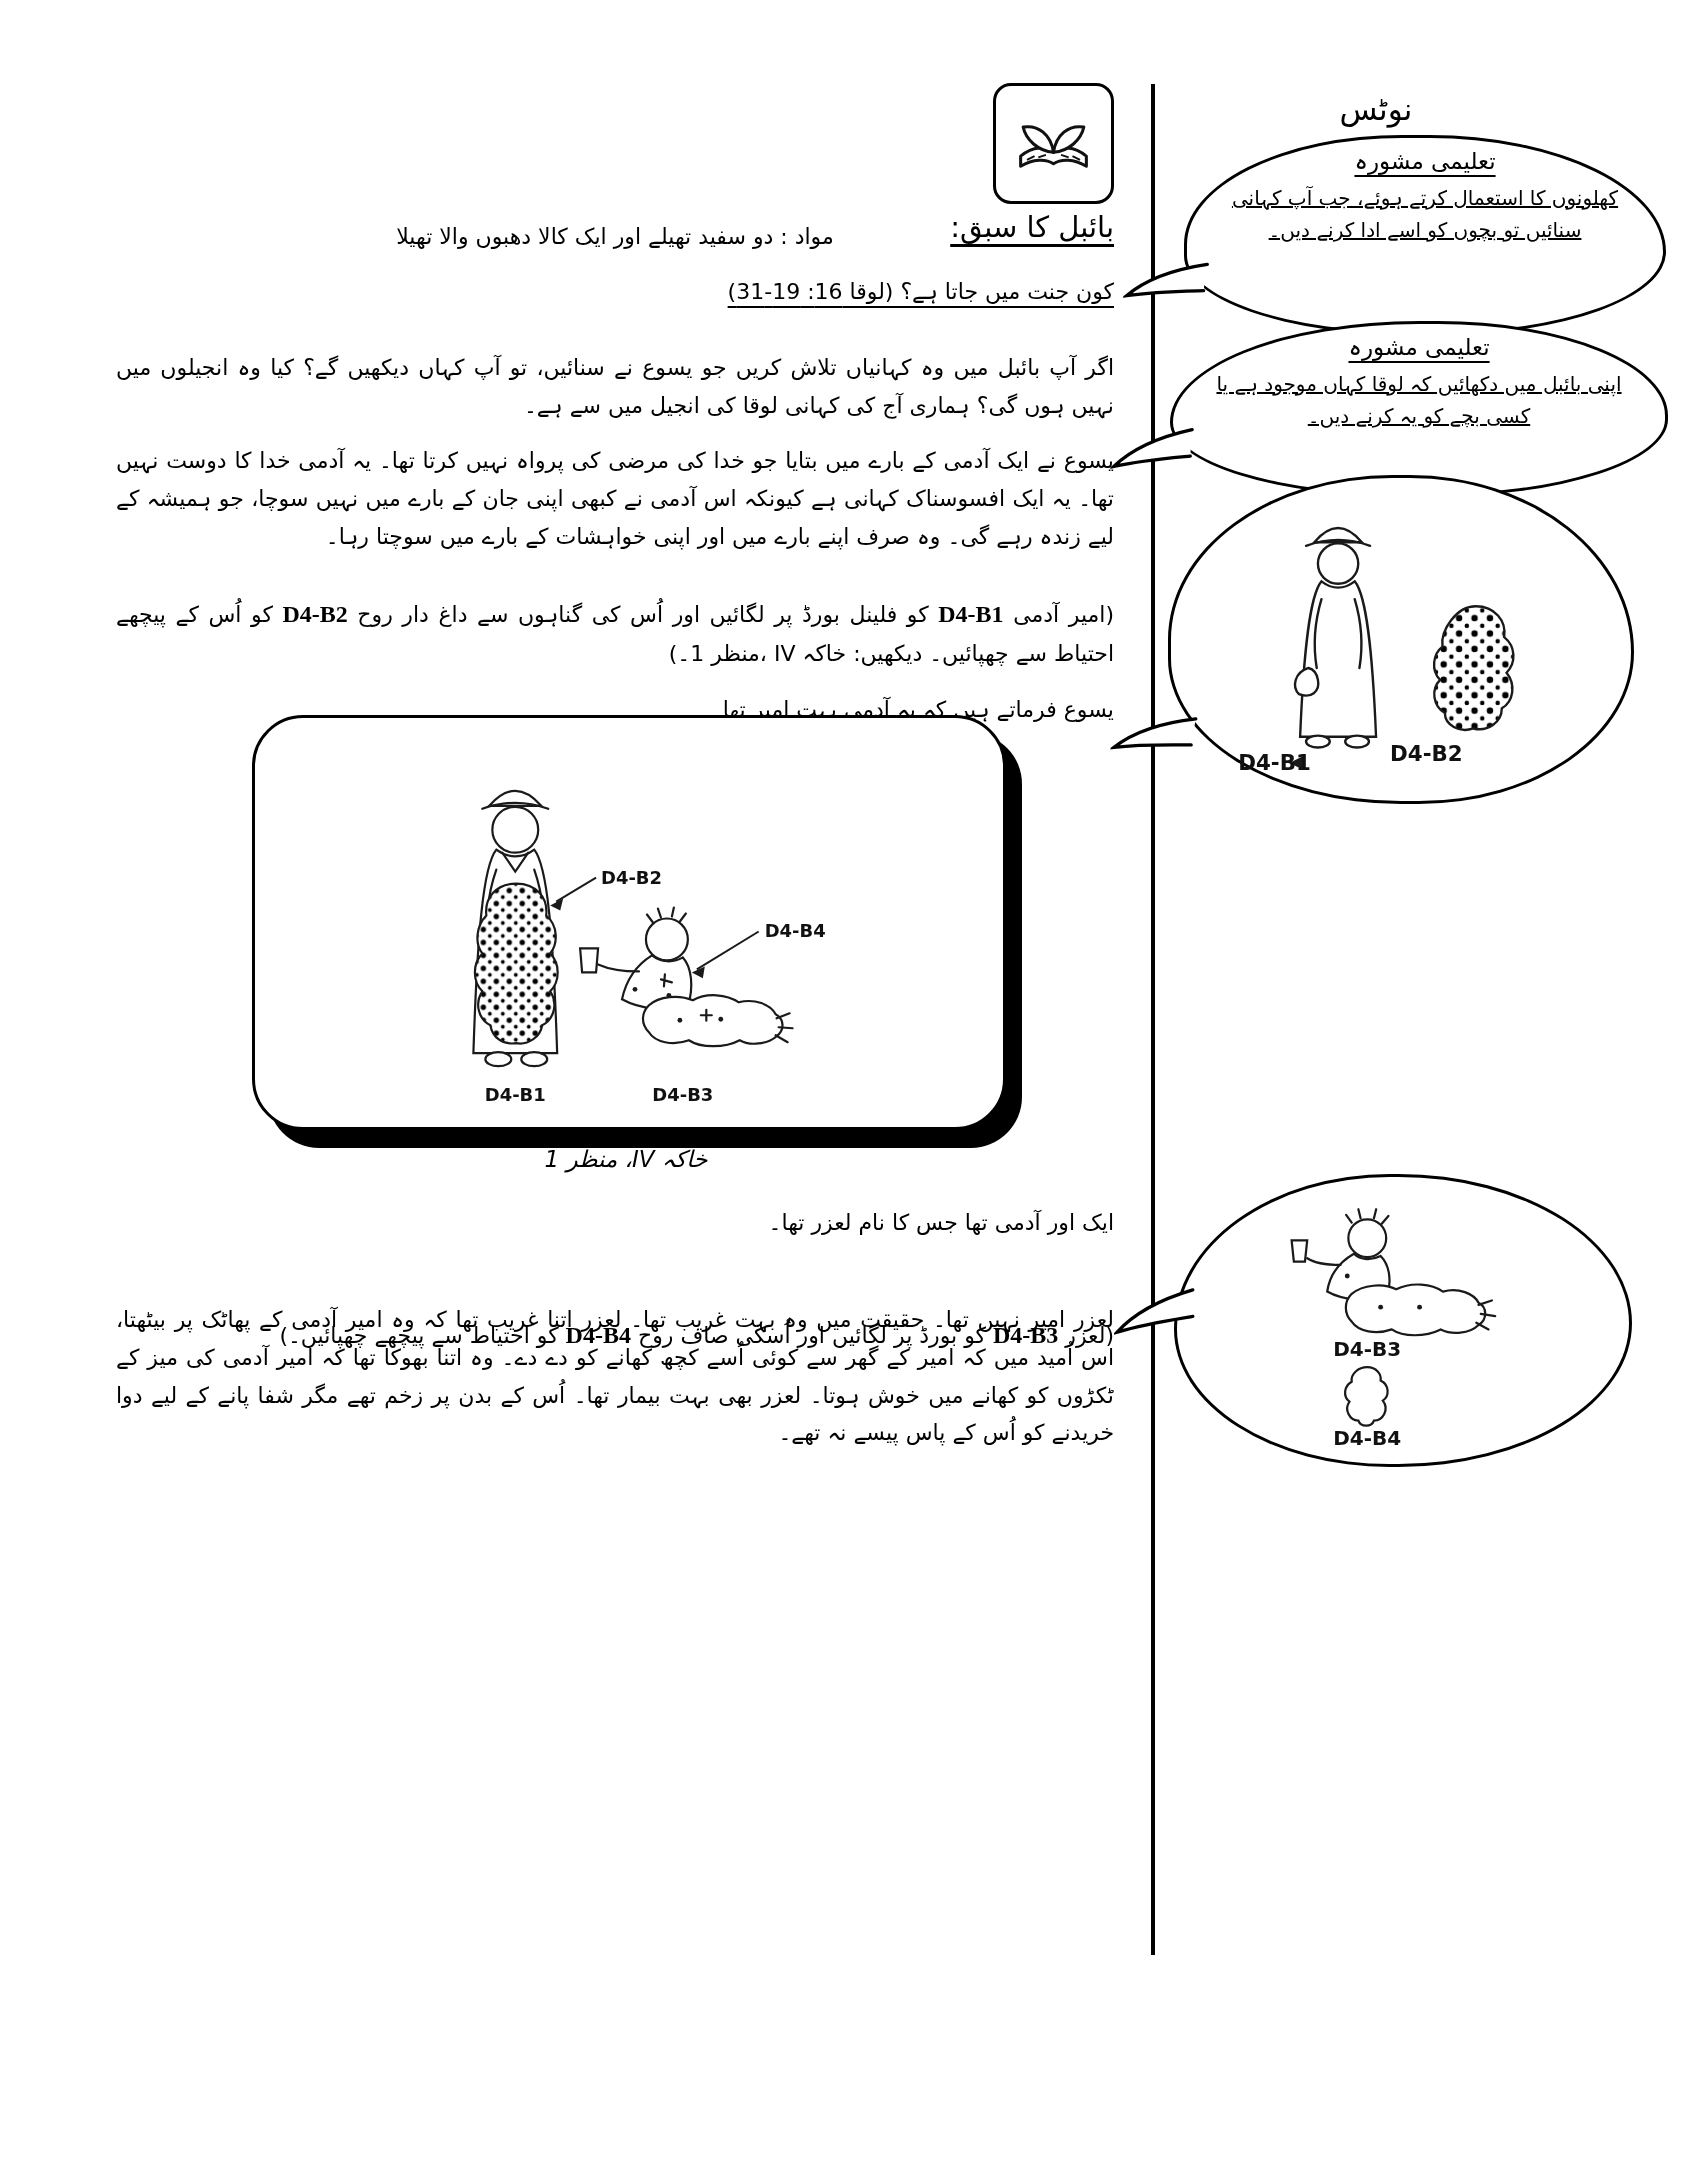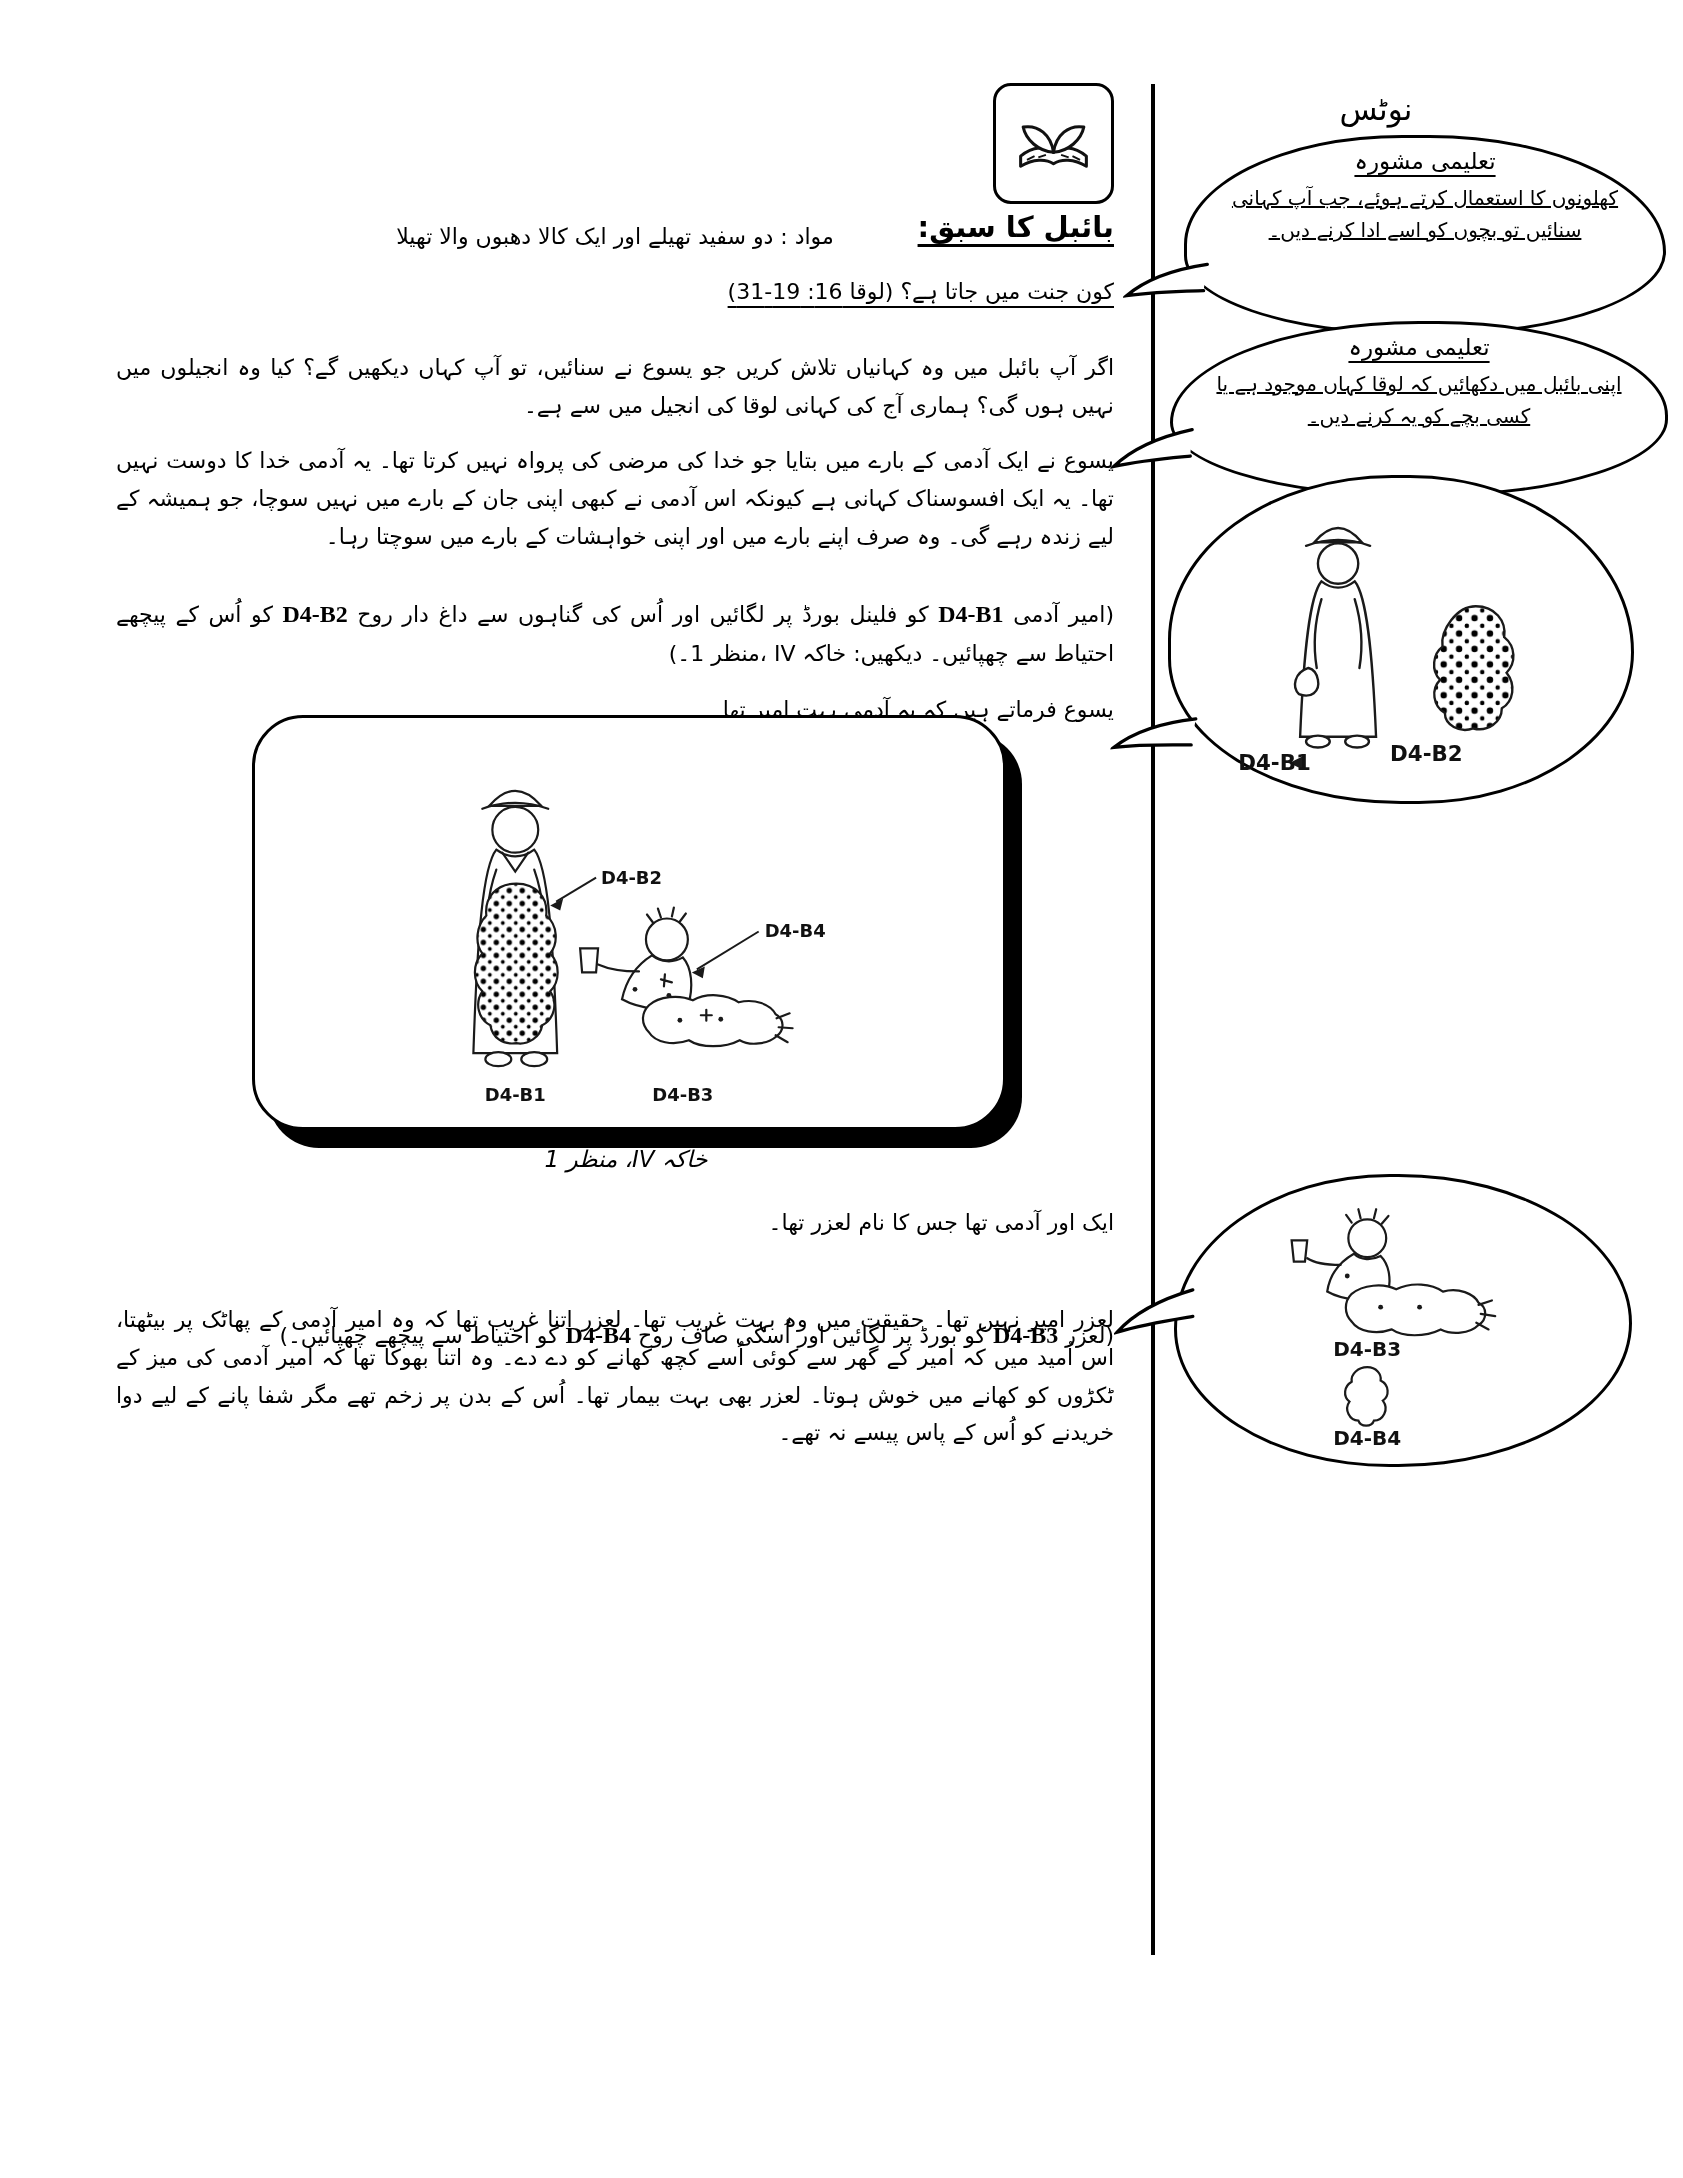--- a/index.html
+++ b/index.html
@@ -9,21 +9,21 @@
   .abs{position:absolute;}
 
   
   .main-block{position:absolute;left:116px;width:998px;direction:rtl;}
   .body-para{font-size:22px;line-height:1.72;text-align:justify;}
   .right-line{font-size:22px;text-align:right;}
 
   .lesson-header{top:83px;display:flex;flex-direction:column;align-items:flex-start;gap:6px;}
   .book-icon{width:115px;height:115px;border:3px solid #000;border-radius:18px;
              display:flex;align-items:center;justify-content:center;background:#fff;}
-  .lesson-title{font-size:29px;font-weight:bold;text-decoration:underline;
+  .lesson-title{font-size:29px;font-weight:normal;text-decoration:underline;
                 text-decoration-thickness:2.5px;text-underline-offset:7px;margin-left:28px;}
 
   .materials{top:224px;text-align:center;}
   .lesson-q{top:279px;}
   .lesson-q .u{text-decoration:underline;text-decoration-thickness:2px;text-underline-offset:7px;}
   .para1{top:327px;}
   .para2{top:420px;}
   .instruction1{top:572px;}
   .sentence-rich{top:675px;}
   .sentence-lazarus{top:1188px;}

